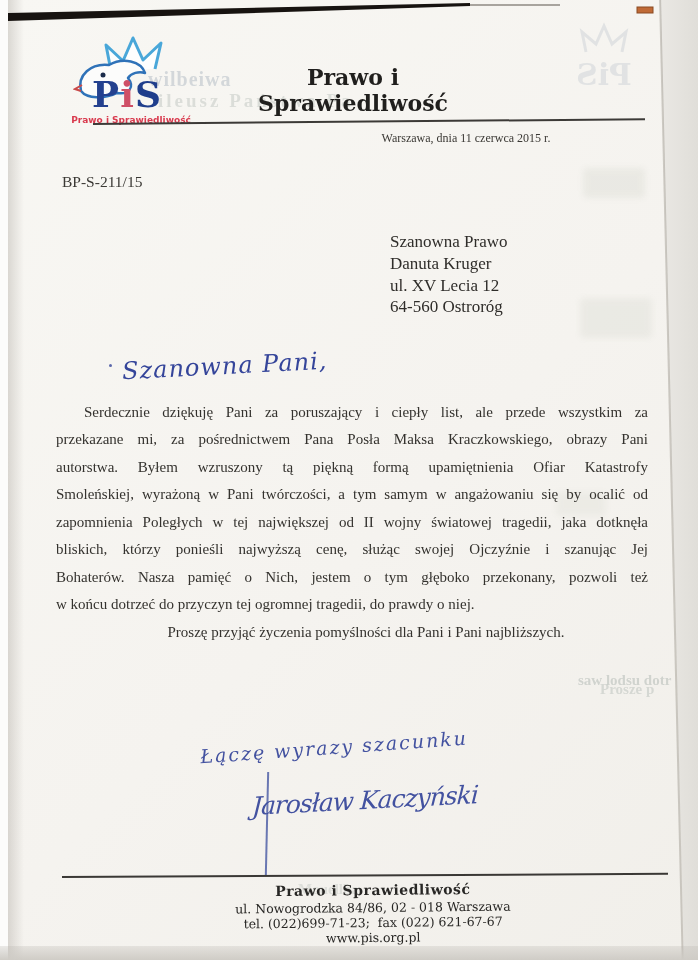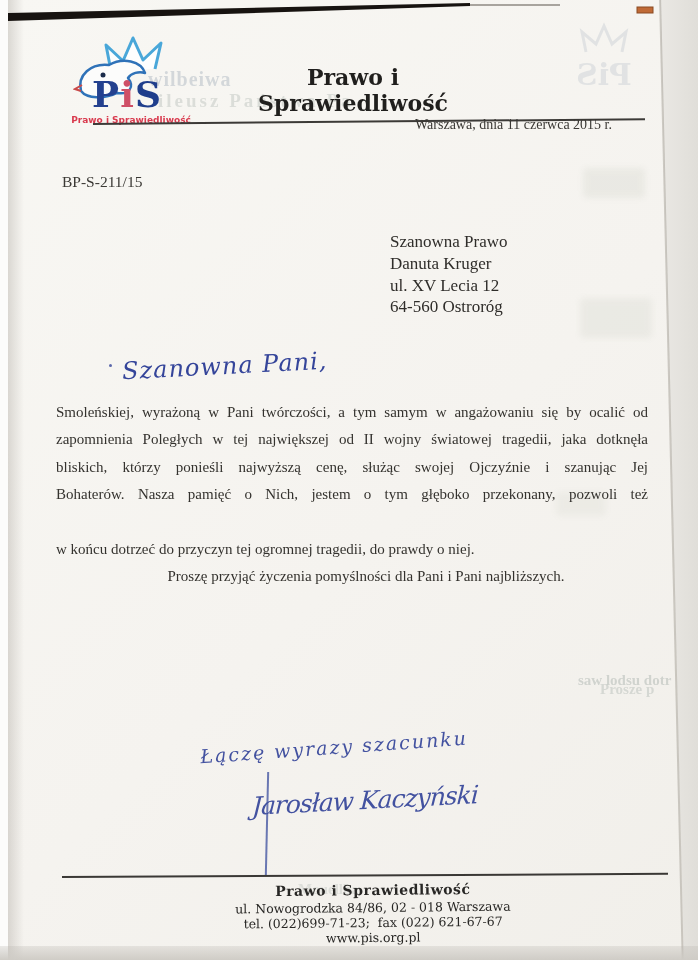--- a/index.html
+++ b/index.html
@@ -40,21 +40,21 @@
   .logo svg{position:absolute;left:0;top:0;}
   .logo-acronym{position:absolute;left:4px;top:42px;width:100px;text-align:center;
      font-family:"DejaVu Serif",serif;font-weight:bold;font-size:36px;line-height:38px;letter-spacing:1px;}
   .lp{color:#24418f;} .li{color:#cf4f66;} .ls{color:#1f3e8c;}
   .logo-caption{position:absolute;left:-4px;top:82px;width:124px;text-align:center;
      font-family:"DejaVu Sans",sans-serif;font-weight:bold;font-size:9px;color:#d93a4e;}
   .title{left:228px;top:64px;width:250px;text-align:center;font-family:"DejaVu Serif",serif;
      font-weight:bold;font-size:22px;color:#201f1d;z-index:2;}
   .header-rule{left:93px;top:123px;width:552px;height:2px;background:#3c3a37;
      transform:rotate(-0.5deg);transform-origin:left center;}
-  .date-line{left:320px;top:117px;width:292px;text-align:right;font-size:14px;color:#3a3834;}
+  .date-line{left:320px;top:131px;width:292px;text-align:center;font-size:12px;color:#3a3834;}
   .ref{left:62px;top:173px;font-size:15.5px;color:#3a3834;}
 
   .recipient{left:390px;top:231px;font-size:17px;line-height:21.8px;color:#2f2d2a;}
 
   
   .hand{font-family:"DejaVu Serif",serif;font-style:italic;color:#35459a;}
   .greeting{left:122px;top:352px;font-size:24px;transform:rotate(-3deg);letter-spacing:1px;}
   .pen-dot{left:109px;top:364px;width:3px;height:3px;background:#35459a;border-radius:50%;opacity:.8;}
   .closing{left:200px;top:736px;font-size:19px;transform:rotate(-4deg);letter-spacing:2px;opacity:.92;}
   .signature{left:252px;top:786px;font-size:25px;transform:rotate(-3deg) skewX(-6deg);
@@ -131,25 +131,28 @@
     <div>Szanowna Prawo</div>
     <div>Danuta Kruger</div>
     <div>ul. XV Lecia 12</div>
     <div>64-560 Ostroróg</div>
   </div>
 
   <div class="abs pen-dot"></div>
   <div class="abs hand greeting">Szanowna Pani,</div>
 
   <div class="abs body-block">
+    <div class="bline jline indent">Serdecznie dziękuję Pani za poruszający i ciepły list, ale przede wszystkim za</div>
+    <div class="bline jline">przekazane mi, za pośrednictwem Pana Posła Maksa Kraczkowskiego, obrazy Pani</div>
+    <div class="bline jline">autorstwa. Byłem wzruszony tą piękną formą upamiętnienia Ofiar Katastrofy</div>
     <div class="bline jline">Smoleńskiej, wyrażoną w Pani twórczości, a tym samym w angażowaniu się by ocalić od</div>
     <div class="bline jline">zapomnienia Poległych w tej największej od II wojny światowej tragedii, jaka dotknęła</div>
     <div class="bline jline">bliskich, którzy ponieśli najwyższą cenę, służąc swojej Ojczyźnie i szanując Jej</div>
     <div class="bline jline">Bohaterów. Nasza pamięć o Nich, jestem o tym głęboko przekonany, pozwoli też</div>
-    <div class="bline" style="text-align:left;margin-top:27px;">w końcu dotrzeć do przyczyn tej ogromnej tragedii, do prawdy o niej.</div>
+    <div class="bline" style="text-align:left;">w końcu dotrzeć do przyczyn tej ogromnej tragedii, do prawdy o niej.</div>
     <div class="bline indent" style="text-align:center;">Proszę przyjąć życzenia pomyślności dla Pani i Pani najbliższych.</div>
   </div>
 
   <div class="abs hand closing">Łączę wyrazy szacunku</div>
   <div class="abs hand signature">Jarosław Kaczyński</div>
   <div class="abs pen-stroke"></div>
 
   <div class="abs footer-rule"></div>
   <div class="abs footer">
     <div class="org">Prawo i Sprawiedliwość</div>

